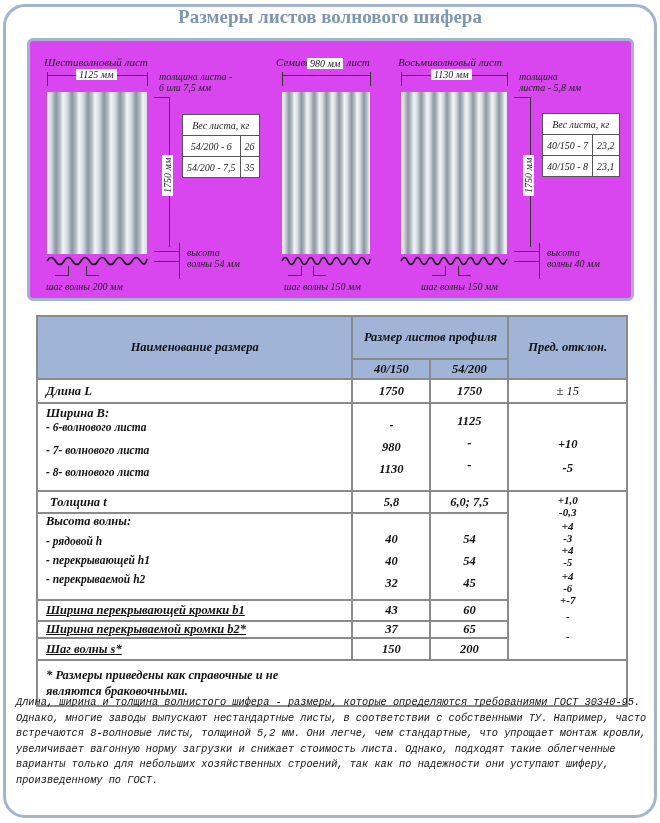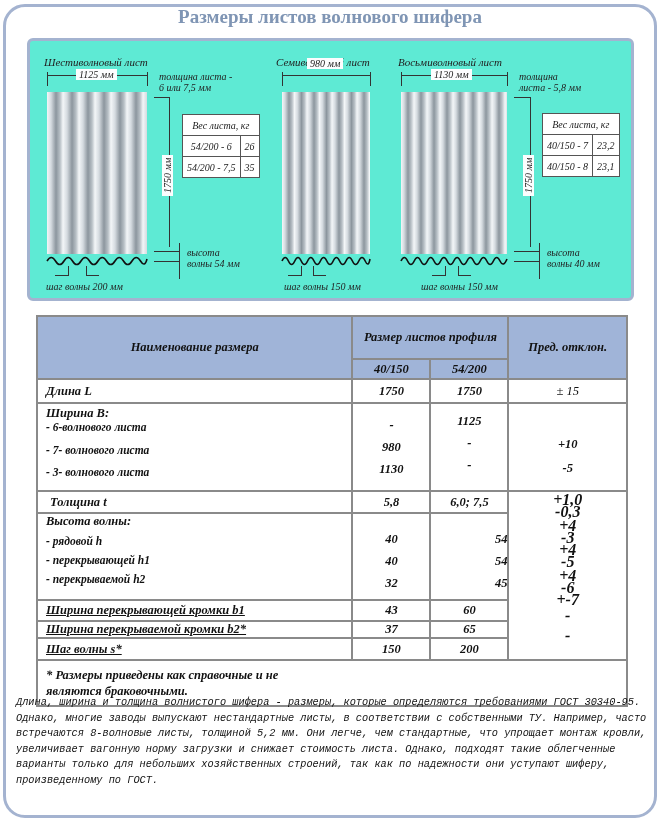--- a/index.html
+++ b/index.html
@@ -12,21 +12,21 @@
     }
     .title {
       position: absolute; left: 0; top: 6px; width: 660px; text-align: center;
       font-family: "Liberation Serif", serif; font-weight: bold; font-size: 19px;
       color: #7f95b4;
     }
 
     
     .diagram-panel {
       position: absolute; left: 27px; top: 38px; width: 607px; height: 263px;
-      border: 3px solid #a4b3d0; border-radius: 6px; background: #5eead4;
+      border: 3px solid #a4b3d0; border-radius: 6px; background: #d946ef;
     }
     .sheet-block { position: absolute; top: 0; height: 260px; }
     .sheet-caption { position: absolute; font-size: 11px; font-style: italic; white-space: nowrap; color:#222; }
     .dim-line { position: absolute; height: 1px; background: #333; }
     .dim-tick { position: absolute; width: 1px; background: #333; }
     .dim-label { position: absolute; font-size: 10px; font-style: italic; background: #fcfdfe; padding: 0 3px; white-space: nowrap; color:#222; }
     .corrugation {
       position: absolute;
       background: repeating-linear-gradient(90deg,
         #f3f6f8 0px, #d5dbe0 4px, #8c969e 9px, #b8c0c6 13px, #f3f6f8 16px);
@@ -42,21 +42,21 @@
     .spec-table-wrap { position: absolute; left: 36px; top: 315px; width: 592px; }
     table.spec { width: 592px; border-collapse: collapse; font-family: "Liberation Serif", serif; font-style: italic; font-weight: bold; font-size: 12.5px; }
     table.spec td, table.spec th { border: 2px solid #8a8a8a; }
     table.spec th { background: #a0b4d8; font-weight: bold; font-style: italic; color: #111; }
     .c1 { width: 326px; text-align: left; padding-left: 8px; }
     .c2 { width: 80px; text-align: center; }
     .c3 { width: 80px; text-align: center; }
     .c4 { width: 122px; text-align: center; }
     .multi-line { line-height: 22px; }
     .small-line { font-size: 11.5px; }
-    .tol-cell { vertical-align: top; padding-top: 2px; line-height: 12px; font-size: 16px; }
+    .tol-cell { vertical-align: top; padding-top: 2px; line-height: 12px; font-size: 11px; }
     .underline { text-decoration: underline; }
     .footnote-cell { text-align: left; padding: 6px 8px; line-height: 16px; font-size: 12.5px; }
 
     
     .description {
       position: absolute; left: 16px; top: 695px; width: 632px;
       font-family: Liberation Mono, monospace; font-style: italic; font-size: 10.3px; line-height: 15.5px;
       color: #111;
     }
   </style>
@@ -196,21 +196,21 @@
       <td class="c1">Длина L</td>
       <td class="c2">1750</td>
       <td class="c3">1750</td>
       <td class="c4" style="font-weight:normal;">± 15</td>
     </tr>
     <tr style="height:88px;">
       <td class="c1" style="vertical-align:top; padding-top:2px;">
         <div style="line-height:15px;">Ширина B:</div>
         <div class="small-line" style="line-height:13px;">- 6-волнового листа</div>
         <div class="small-line" style="margin-top:10px;">- 7- волнового листа</div>
-        <div class="small-line" style="margin-top:10px;">- 3- волнового листа</div>
+        <div class="small-line" style="margin-top:10px;">- 8- волнового листа</div>
       </td>
       <td class="c2 multi-line" style="vertical-align:top; padding-top:10px;">
         <div>-</div>
         <div>980</div>
         <div>1130</div>
       </td>
       <td class="c3 multi-line" style="vertical-align:top; padding-top:6px;">
         <div>1125</div>
         <div>-</div>
         <div>-</div>
@@ -243,21 +243,21 @@
         <div>Высота волны:</div>
         <div class="small-line" style="margin-top:6px;">- рядовой h</div>
         <div class="small-line" style="margin-top:7px;">- перекрывающей h1</div>
         <div class="small-line" style="margin-top:7px;">- перекрываемой h2</div>
       </td>
       <td class="c2 multi-line" style="vertical-align:top; padding-top:14px;">
         <div>40</div>
         <div>40</div>
         <div>32</div>
       </td>
-      <td class="c3 multi-line" style="vertical-align:top; padding-top:14px;text-align:right;">
+      <td class="c3 multi-line" style="vertical-align:top; padding-top:14px;">
         <div>54</div>
         <div>54</div>
         <div>45</div>
       </td>
     </tr>
     <tr style="height:21px;">
       <td class="c1 underline">Ширина перекрывающей кромки b1</td>
       <td class="c2">43</td>
       <td class="c3">60</td>
     </tr>

